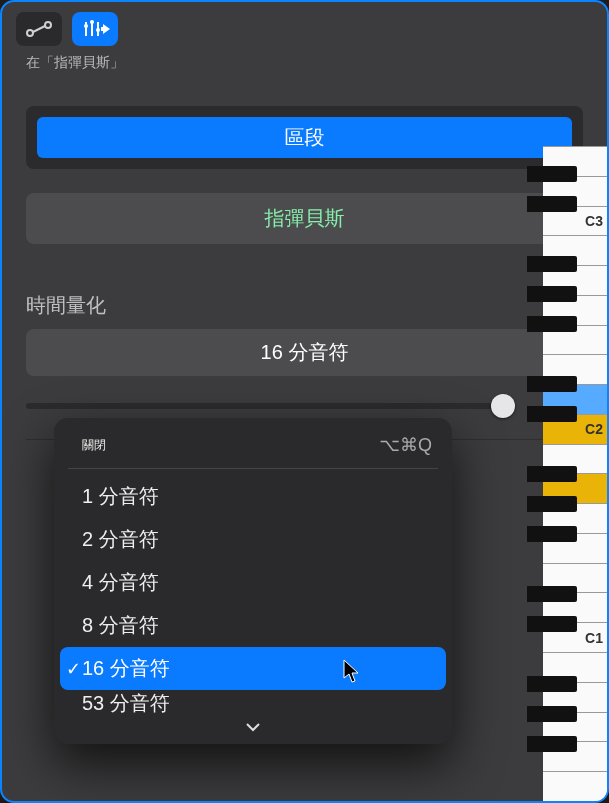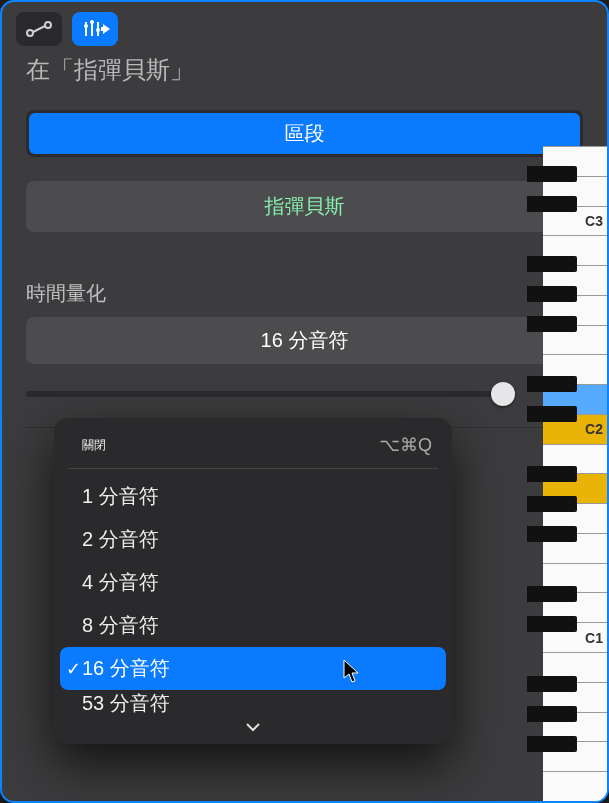--- a/index.html
+++ b/index.html
@@ -9,23 +9,23 @@
            background:#3c3c3e; border:2px solid #0a84ff; border-radius:14px;
            box-shadow:0 10px 40px rgba(0,0,0,.6); overflow:hidden; }
 
   .toolbar { display:flex; gap:10px; padding:10px 14px 8px 14px; }
   .tool-btn { width:46px; height:34px; border-radius:8px; display:flex;
               align-items:center; justify-content:center; cursor:pointer; }
   .tool-btn.dark { background:#2a2a2c; }
   .tool-btn.blue { background:#0a7aff; }
 
   .heading { padding:6px 24px 4px 24px; color:#fff; font-size:22px; font-weight:600; }
-  .sub     { padding:0 24px 18px 24px; color:#b9b9bb; font-size:24px; }
-
-  .tabs { margin:6px 24px; display:flex; background:#2b2b2d; border-radius:8px; padding:3px; }
+  .sub     { padding:0 24px 18px 24px; color:#b9b9bb; font-size:14px; }
+
+  .tabs { margin:16px 24px; display:flex; background:#2b2b2d; border-radius:8px; padding:11px; }
   .tab  { flex:1; text-align:center; padding:7px 0; border-radius:6px; color:#eee;
           font-size:20px; cursor:pointer; }
   .tab.active { background:#0a7aff; color:#fff; }
 
   .big-btn { margin:24px 24px 0 24px; background:#4c4c4e; border-radius:8px;
              text-align:center; padding:12px 0; color:#86efac; font-size:20px; cursor:pointer; }
 
   .section-label { margin:48px 24px 10px 24px; color:#c0c0c2; font-size:20px; }
 
   .popup { margin:0 24px; background:#4c4c4e; border-radius:8px; padding:10px 14px;

